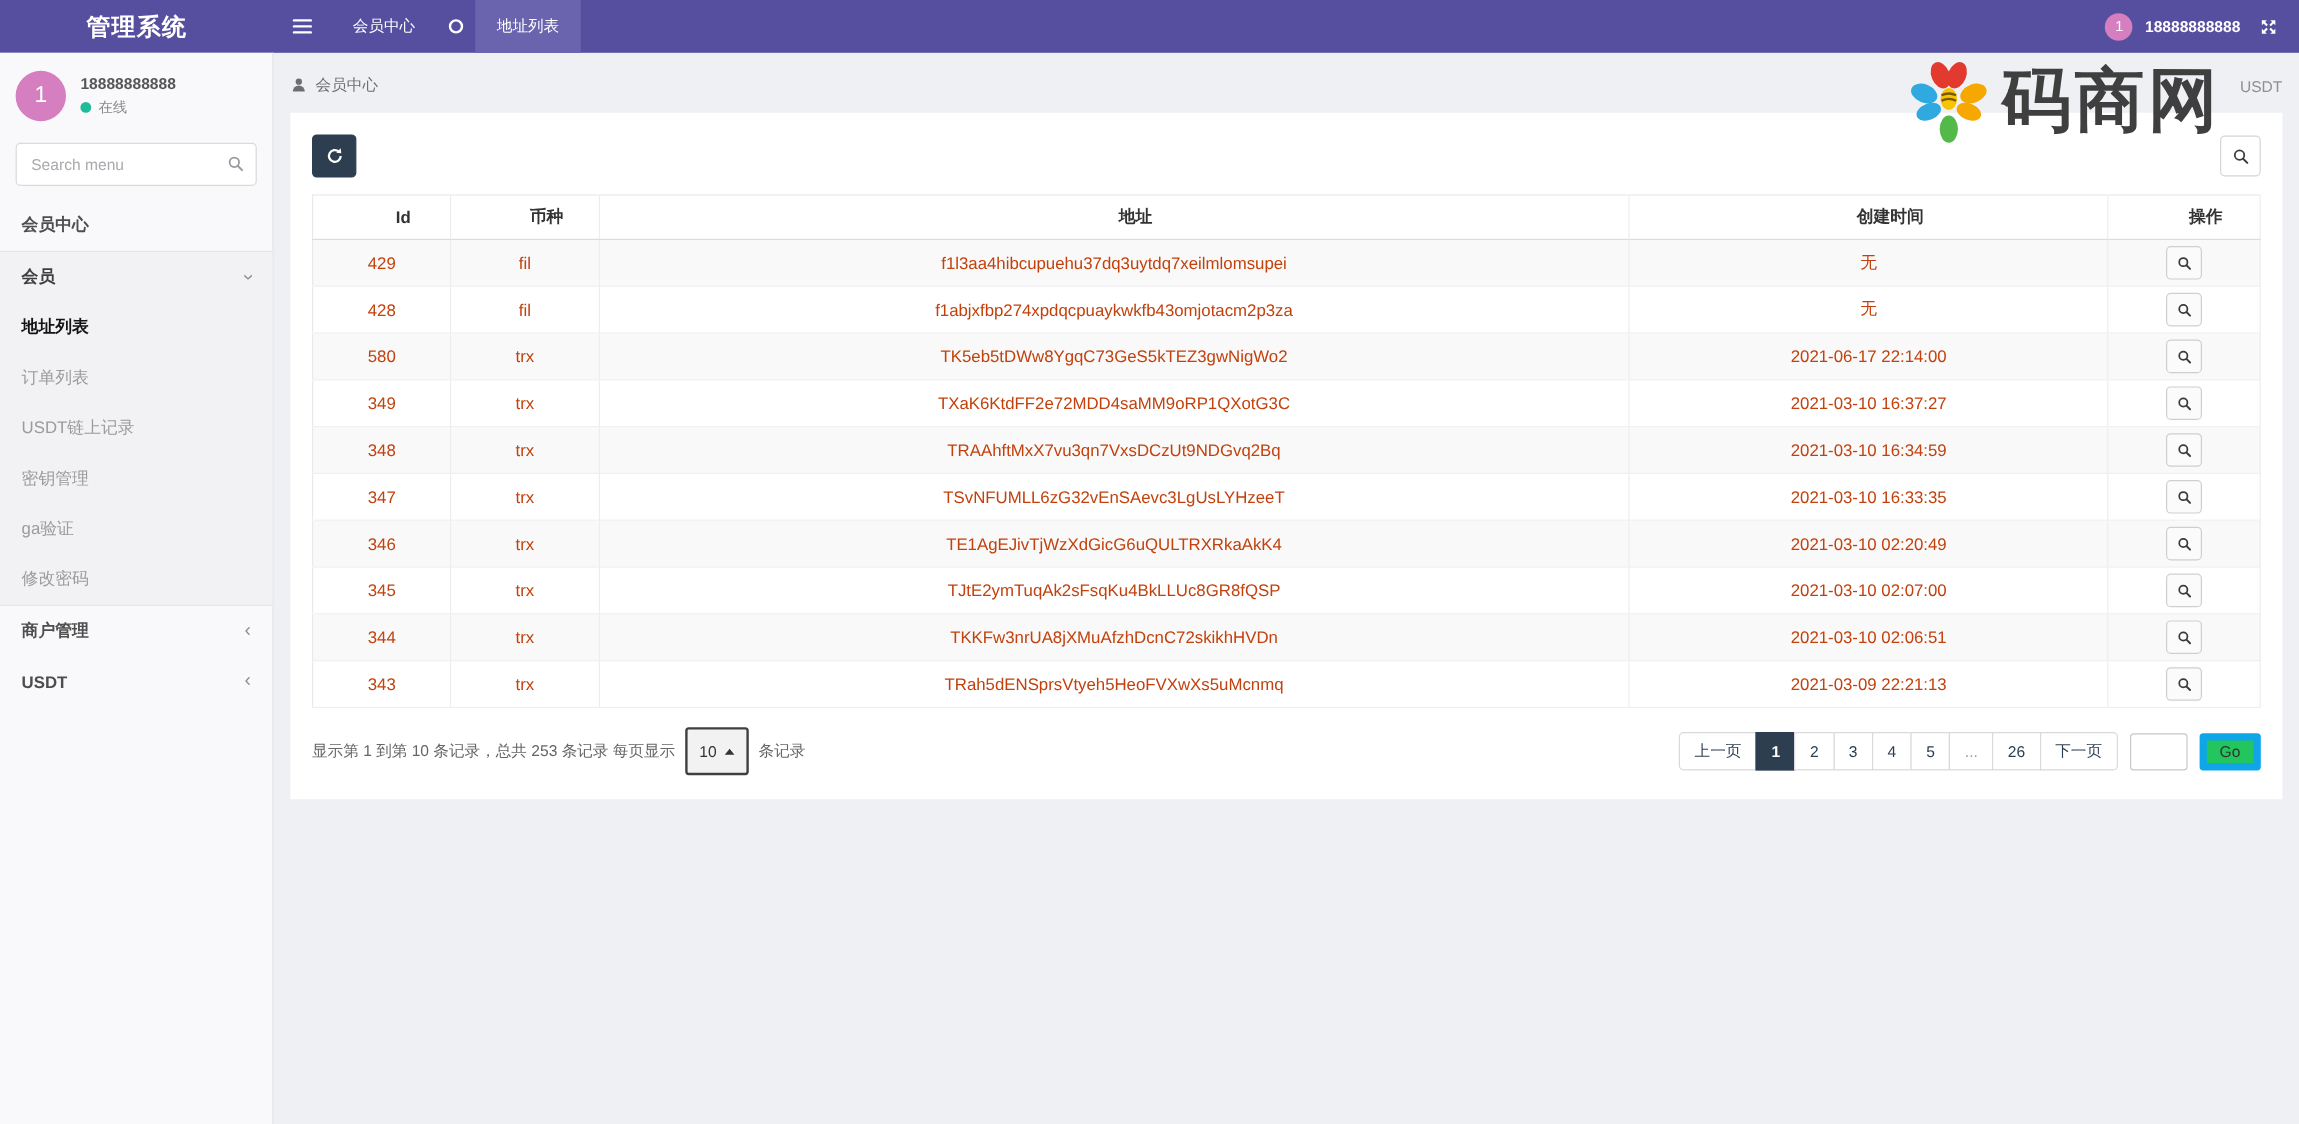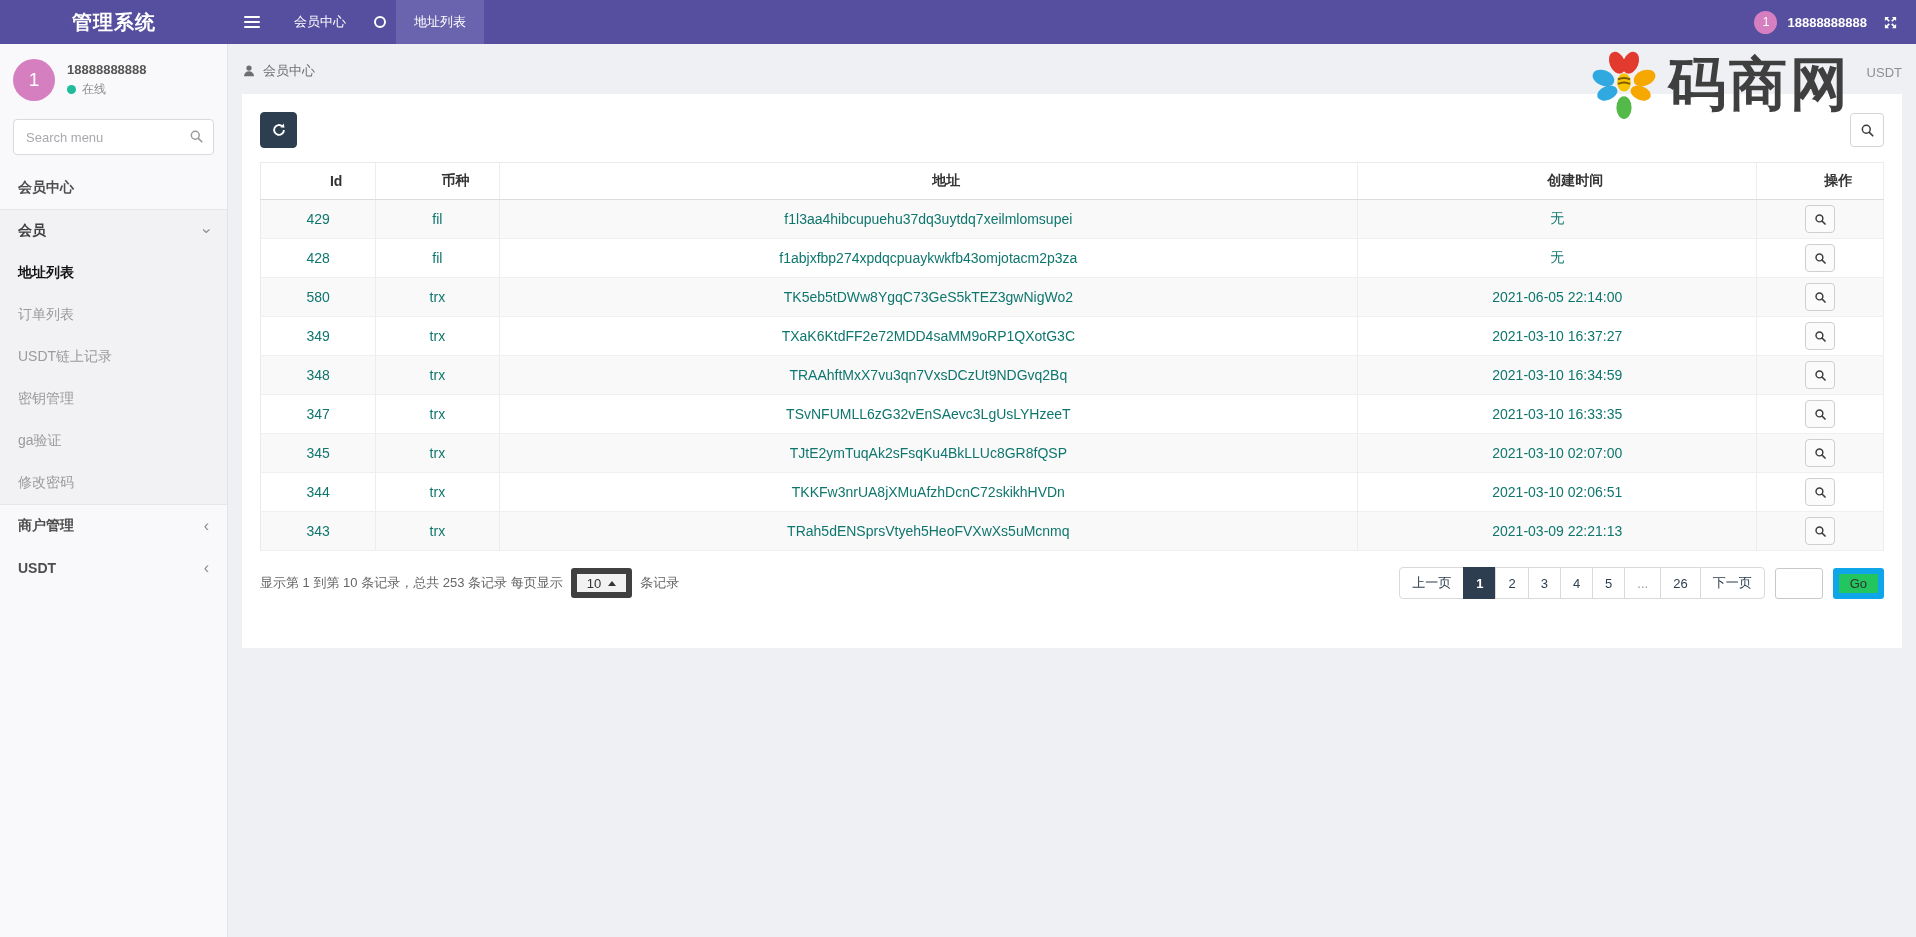--- a/index.html
+++ b/index.html
@@ -67,33 +67,33 @@
   .btn-refresh svg { width:16px; height:16px; }
   .btn-toggle-search { width:34px; height:34px; background:#fff; border:1px solid #d5d5d5; border-radius:4px;
                  cursor:pointer; display:flex; align-items:center; justify-content:center; color:#3c3c3c; }
   .btn-toggle-search svg { width:15px; height:15px; }
 
   
   table { width:100%; border-collapse:collapse; margin-top:14px; font-size:14px;
           border:1px solid #e9e9ec; }
   th, td { text-align:center; border-right:1px solid #ededf0; }
   th { height:37px; font-weight:bold; color:#333; border-bottom:1px solid #dcdcdf;padding-left:36px; }
-  td { height:39px; color:#0f766e; }
+  td { height:39px; color:#c2410c; }
   tbody tr:nth-child(odd) { background:#f9f9f9; }
   tbody tr { border-bottom:1px solid #f0f0f2; }
   .col-id { width:7.1%; } .col-coin { width:7.6%; } .col-addr { width:52.9%; }
   .col-time { width:24.6%; } .col-op { width:7.8%; }
   .btn-mini { width:30px; height:28px; background:#fbfbfb; border:1px solid #cfcfcf; border-radius:4px;
               cursor:pointer; color:#3c3c3c; display:inline-flex; align-items:center; justify-content:center; }
   .btn-mini svg { width:13px; height:13px; }
 
   
   .table-footer { display:flex; justify-content:space-between; align-items:center; margin-top:16px; }
   .summary { font-size:13px; color:#666; display:flex; align-items:center; gap:8px; }
-  .page-size-btn { height:30px; padding:4px 10px; background:#f2f2f2; border:6px solid #404040; border-radius:3px;
+  .page-size-btn { height:40px; padding:4px 10px; background:#f2f2f2; border:2px solid #404040; border-radius:3px;
                    font-size:13px; color:#333; cursor:pointer; display:inline-flex; align-items:center; gap:7px;
                    font-family:inherit; }
   .caret-up { width:0; height:0; border-left:4px solid transparent; border-right:4px solid transparent;
               border-bottom:5px solid #333; }
   .pager-zone { display:flex; align-items:flex-end; gap:10px; }
   .pages { display:flex; list-style:none; }
   .page { min-width:32px; height:32px; padding:0 12px; display:flex; align-items:center; justify-content:center;
           border:1px solid #d9d9dc; background:#fff; color:#2c3e50; font-size:13px; cursor:pointer;
           margin-left:-1px; }
   .page:first-child { border-radius:4px 0 0 4px; margin-left:0; }
@@ -267,21 +267,21 @@
                   <svg viewBox="0 0 16 16">
                     <circle cx="6.7" cy="6.7" r="4.2" fill="none" stroke="currentColor" stroke-width="1.8"></circle>
                     <line x1="9.9" y1="9.9" x2="13.6" y2="13.6" stroke="currentColor" stroke-width="2" stroke-linecap="round"></line>
                   </svg>
                 </button></td>
             </tr>
             <tr>
               <td>580</td>
               <td>trx</td>
               <td>TK5eb5tDWw8YgqC73GeS5kTEZ3gwNigWo2</td>
-              <td>2021-06-05 22:14:00</td>
+              <td>2021-06-17 22:14:00</td>
               <td><button class="btn-mini">
                   <svg viewBox="0 0 16 16">
                     <circle cx="6.7" cy="6.7" r="4.2" fill="none" stroke="currentColor" stroke-width="1.8"></circle>
                     <line x1="9.9" y1="9.9" x2="13.6" y2="13.6" stroke="currentColor" stroke-width="2" stroke-linecap="round"></line>
                   </svg>
                 </button></td>
             </tr>
             <tr>
               <td>349</td>
               <td>trx</td>
@@ -304,20 +304,32 @@
                     <circle cx="6.7" cy="6.7" r="4.2" fill="none" stroke="currentColor" stroke-width="1.8"></circle>
                     <line x1="9.9" y1="9.9" x2="13.6" y2="13.6" stroke="currentColor" stroke-width="2" stroke-linecap="round"></line>
                   </svg>
                 </button></td>
             </tr>
             <tr>
               <td>347</td>
               <td>trx</td>
               <td>TSvNFUMLL6zG32vEnSAevc3LgUsLYHzeeT</td>
               <td>2021-03-10 16:33:35</td>
+              <td><button class="btn-mini">
+                  <svg viewBox="0 0 16 16">
+                    <circle cx="6.7" cy="6.7" r="4.2" fill="none" stroke="currentColor" stroke-width="1.8"></circle>
+                    <line x1="9.9" y1="9.9" x2="13.6" y2="13.6" stroke="currentColor" stroke-width="2" stroke-linecap="round"></line>
+                  </svg>
+                </button></td>
+            </tr>
+            <tr>
+              <td>346</td>
+              <td>trx</td>
+              <td>TE1AgEJivTjWzXdGicG6uQULTRXRkaAkK4</td>
+              <td>2021-03-10 02:20:49</td>
               <td><button class="btn-mini">
                   <svg viewBox="0 0 16 16">
                     <circle cx="6.7" cy="6.7" r="4.2" fill="none" stroke="currentColor" stroke-width="1.8"></circle>
                     <line x1="9.9" y1="9.9" x2="13.6" y2="13.6" stroke="currentColor" stroke-width="2" stroke-linecap="round"></line>
                   </svg>
                 </button></td>
             </tr>
             <tr>
               <td>345</td>
               <td>trx</td>

